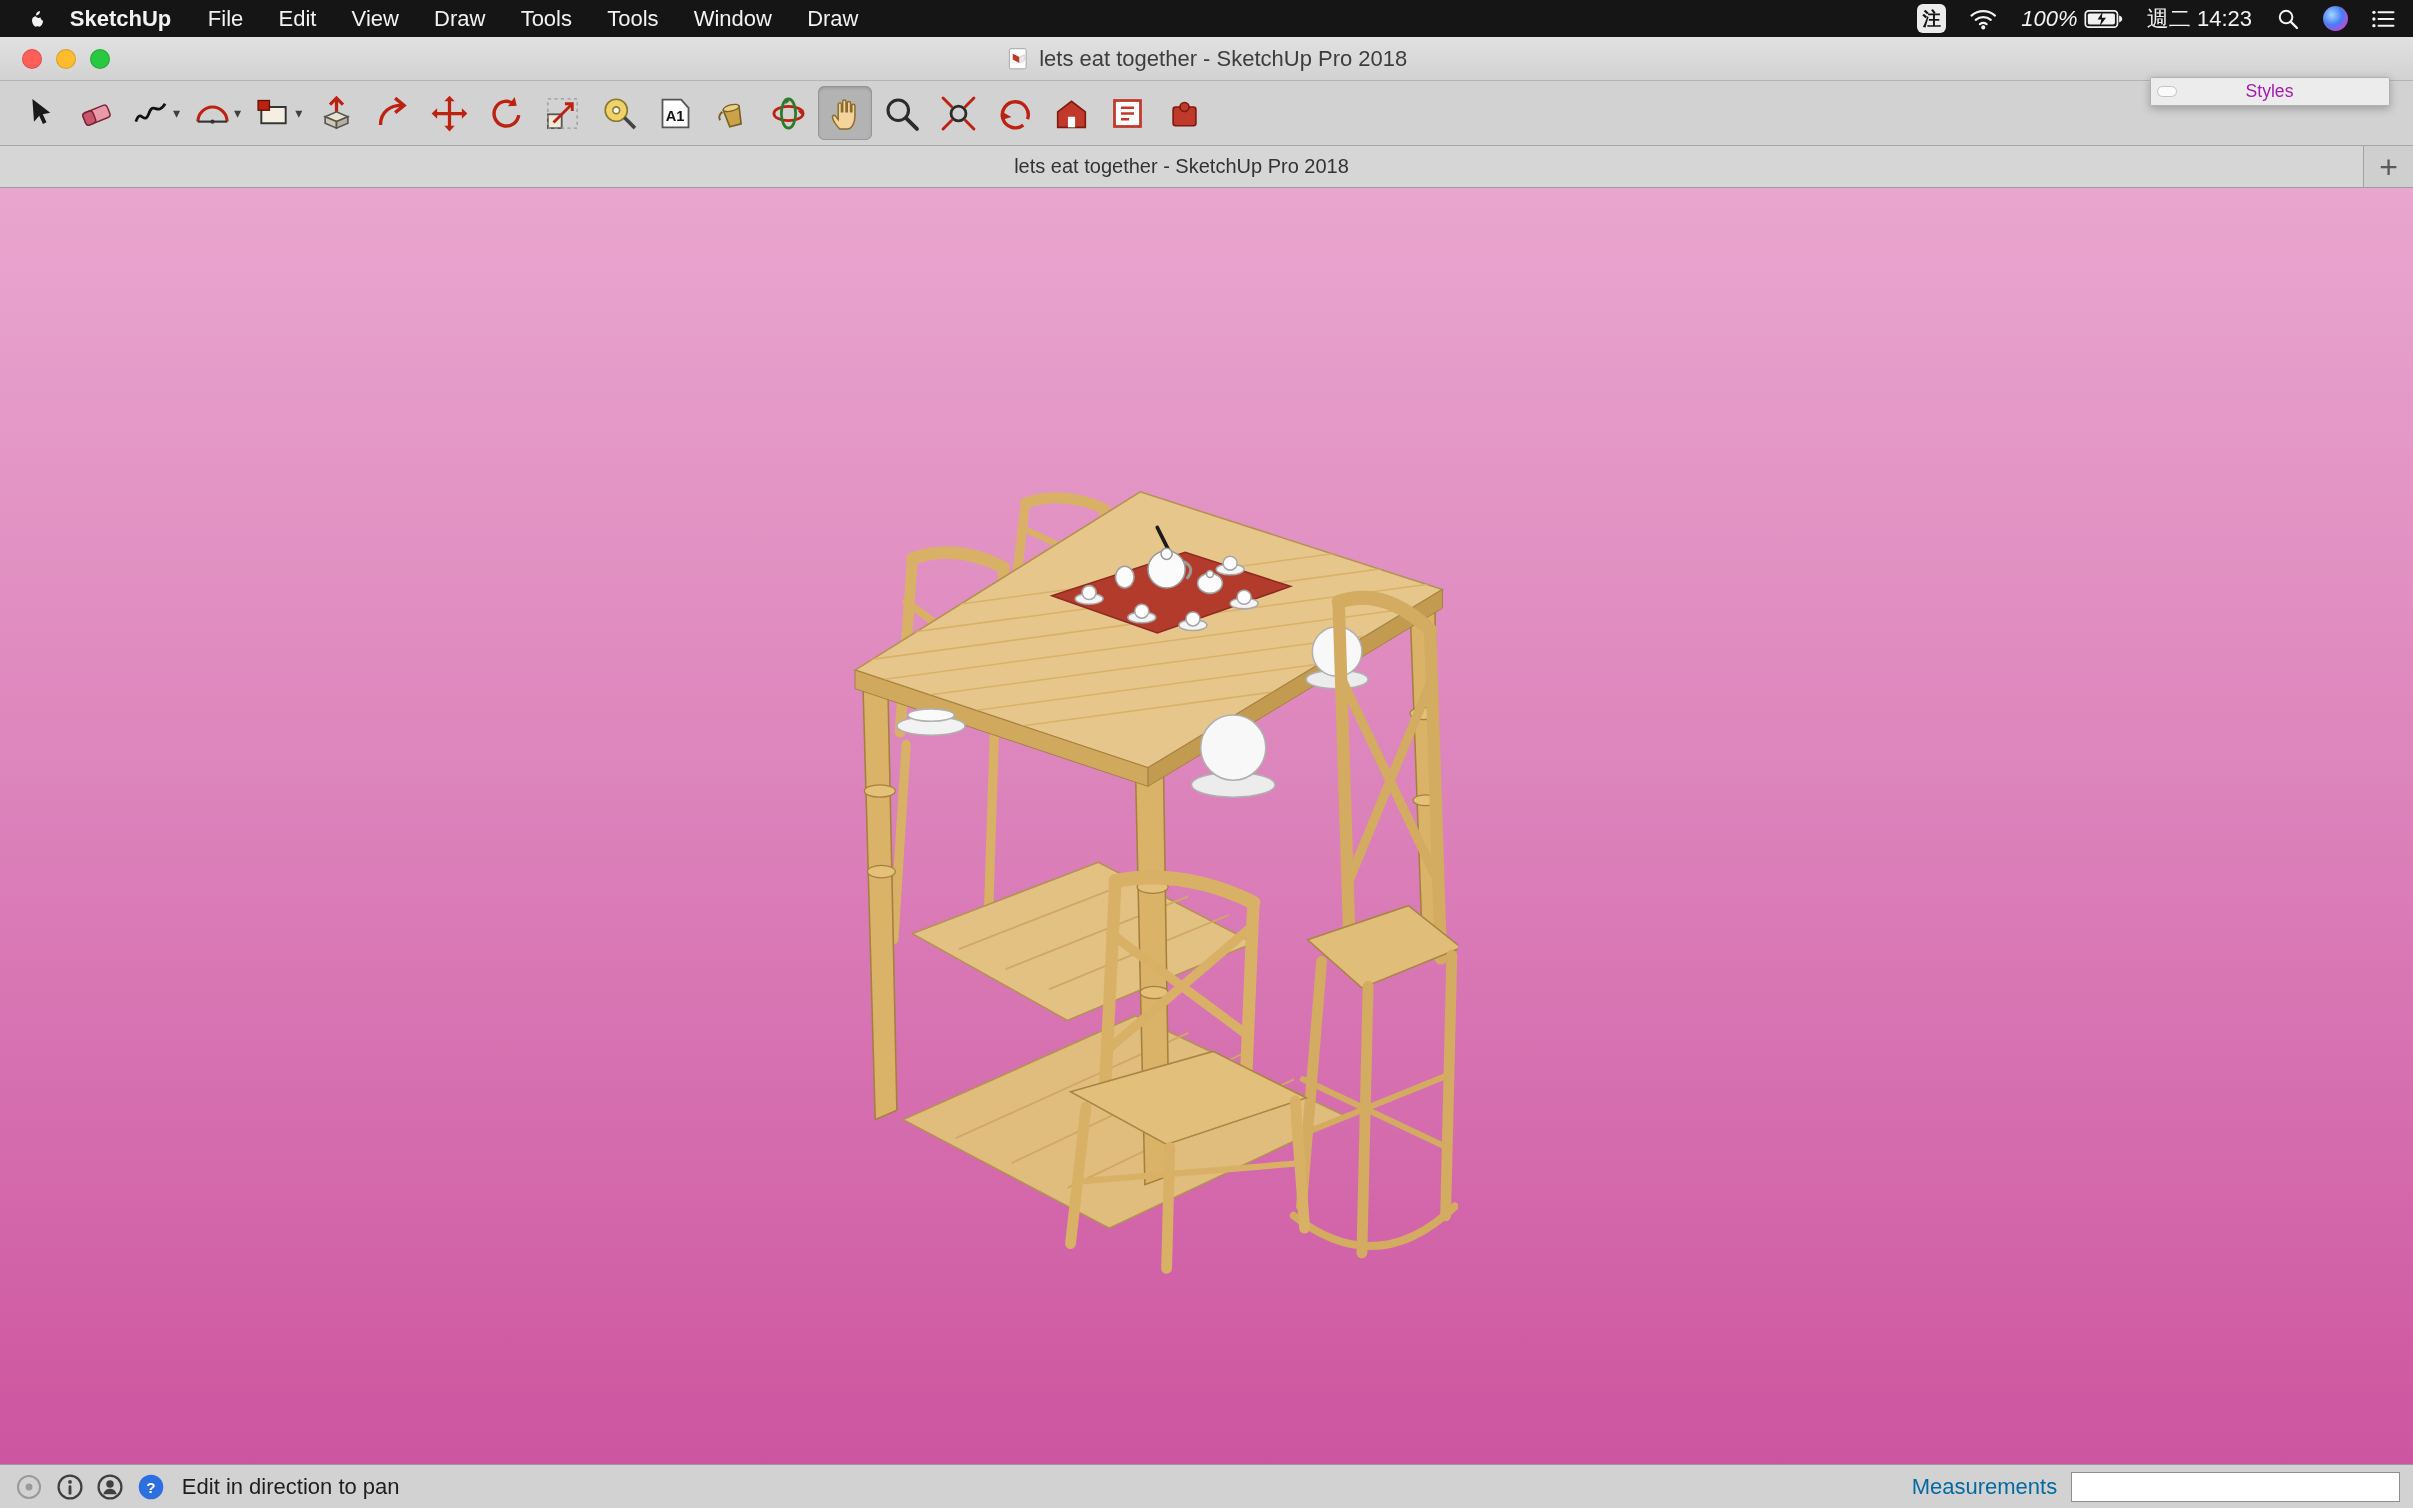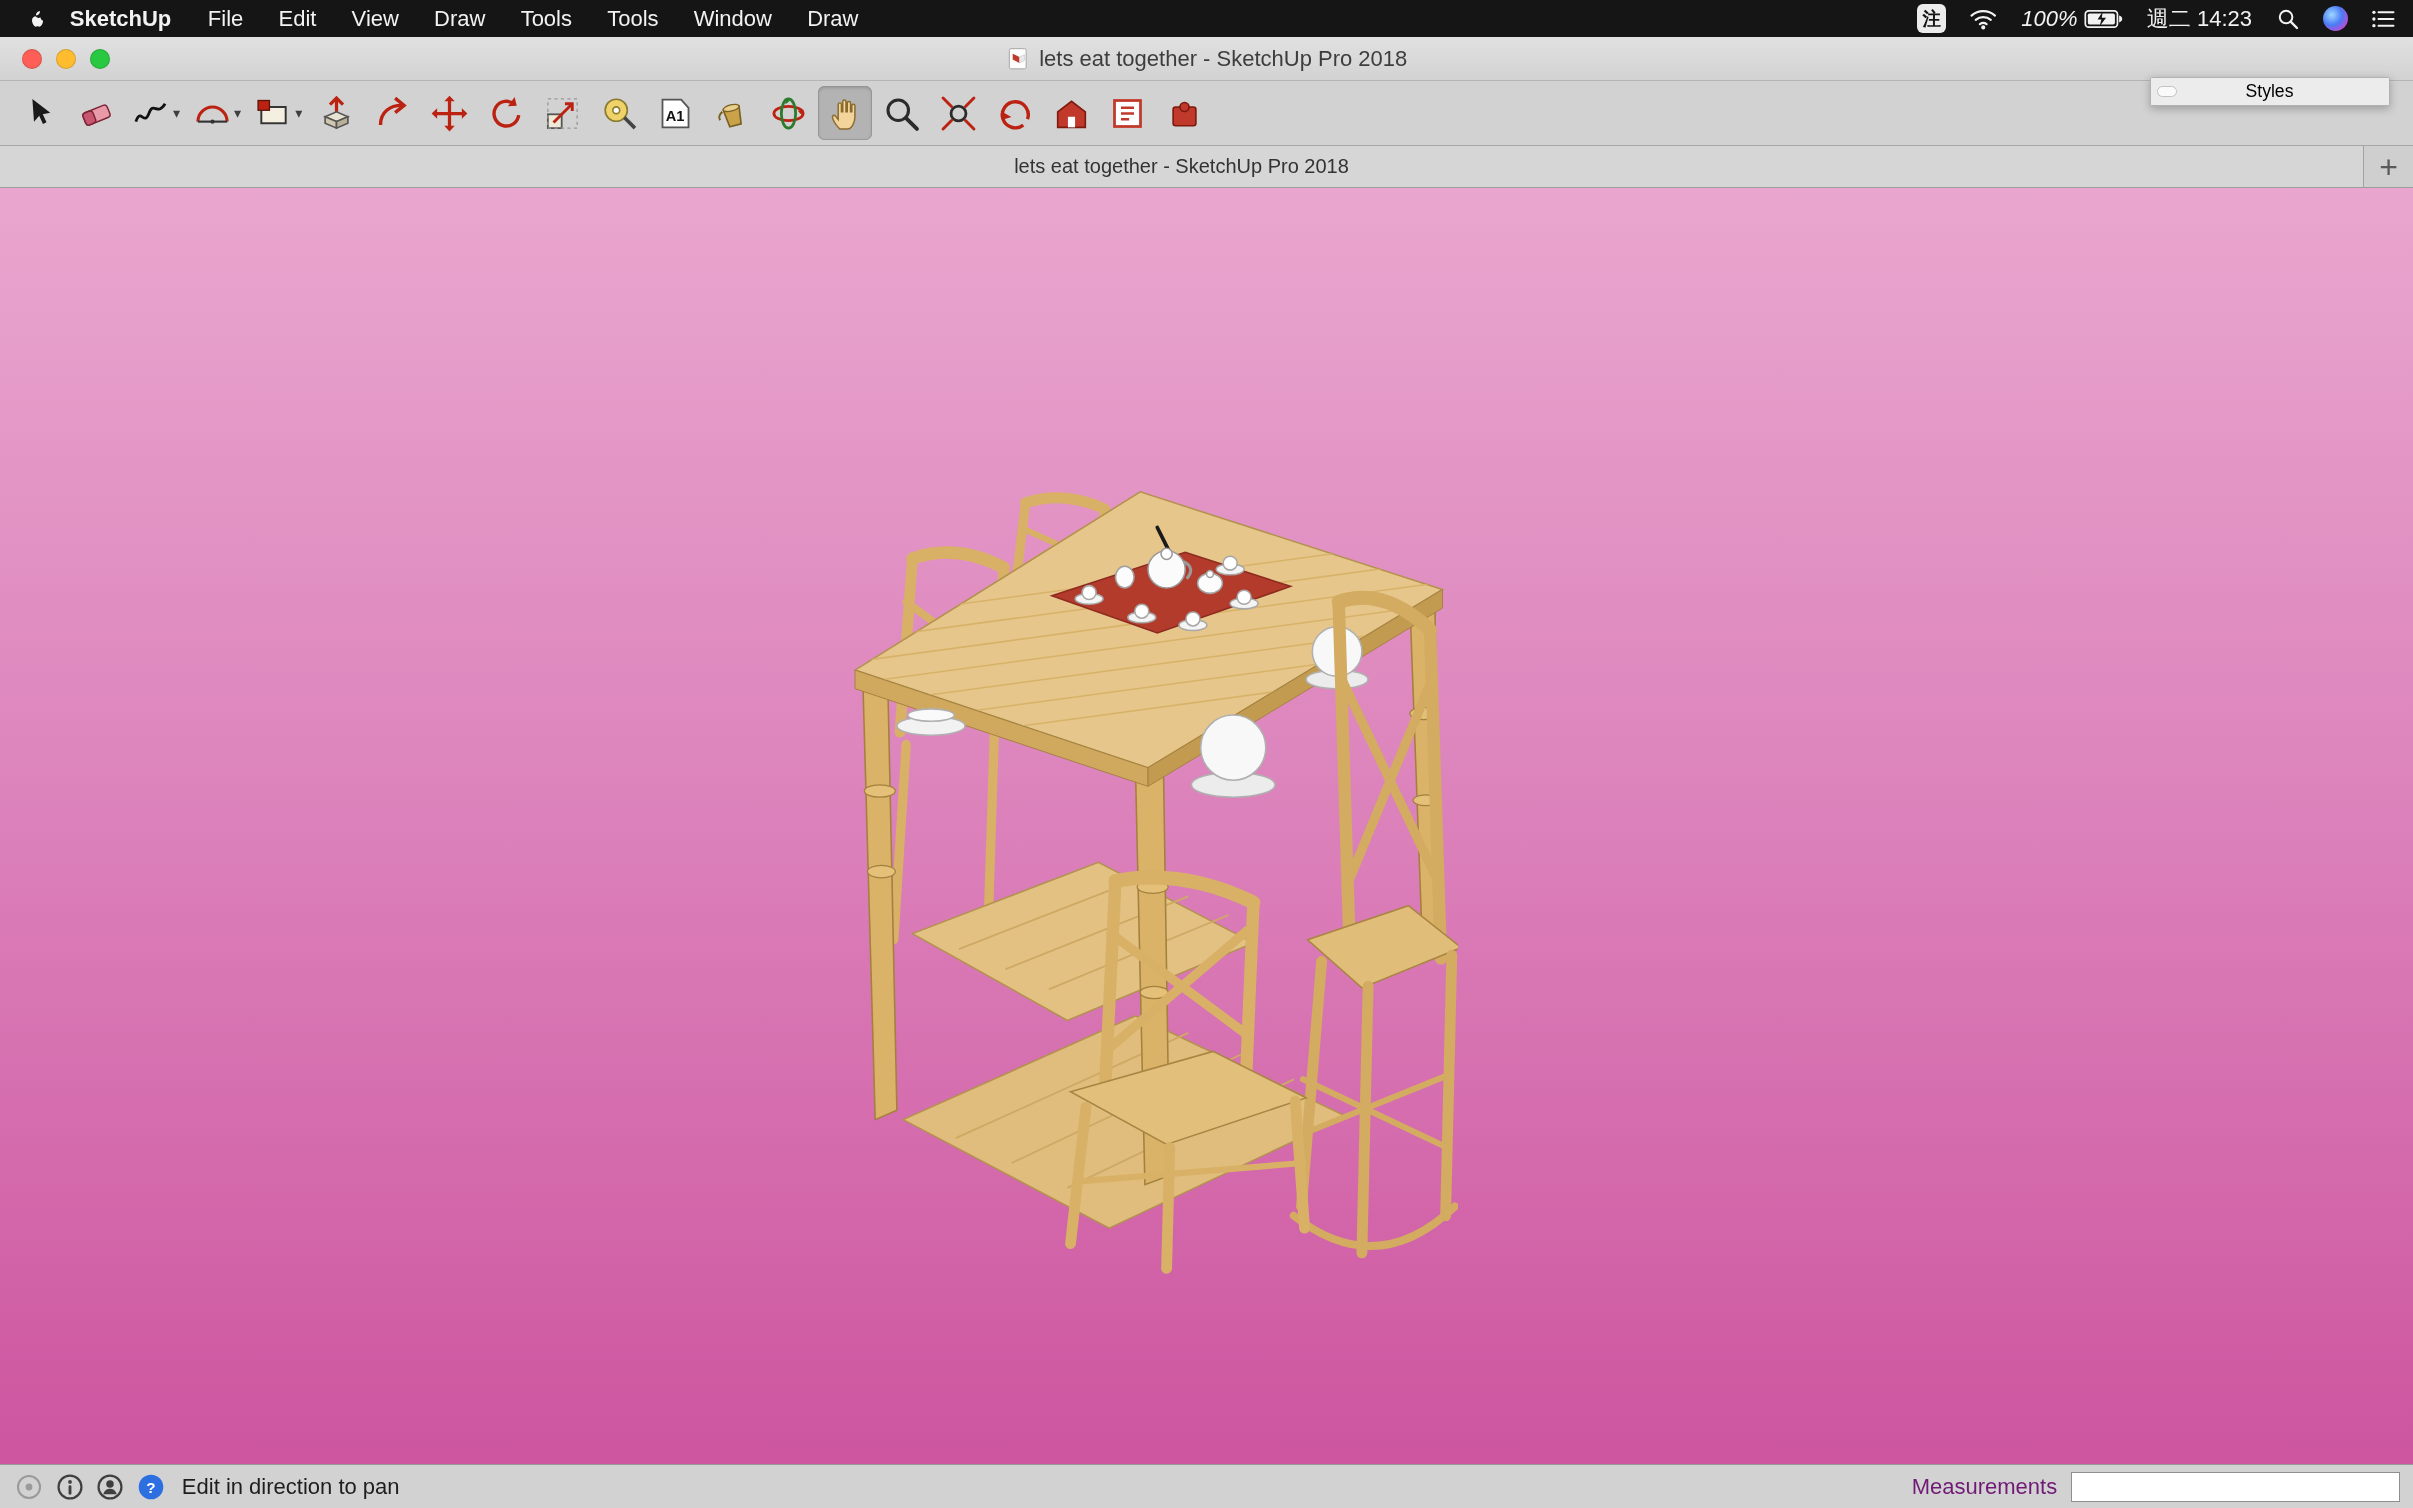--- a/index.html
+++ b/index.html
@@ -36,21 +36,21 @@
   .light.close{background:#ff5f57;}
   .light.min{background:#febc2e;}
   .light.max{background:#28c840;}
   .title-center{position:absolute;left:0;right:0;display:flex;align-items:center;justify-content:center;
     gap:10px;font-size:22px;color:#3d3d3d;}
   .doc-icon svg{width:23.5px;height:23.5px;display:block;}
 
   
   .styles-popup{position:absolute;top:40px;right:23.5px;width:240px;height:28.5px;
     background:#ececec;border:0.8px solid #b2b2b2;border-radius:1.7px;z-index:50;
-    display:flex;align-items:center;justify-content:center;font-size:17.6px;color:#000000;
+    display:flex;align-items:center;justify-content:center;font-size:17.6px;color:#a21caf;
     box-shadow:0 2.5px 8.4px rgba(0,0,0,.25);}
   .styles-knob{position:absolute;left:6.7px;top:7.5px;width:20px;height:11.7px;border-radius:6.7px;
     background:#fafafa;border:0.8px solid #c2c2c2;}
 
   
   .toolbar{height:65px;background:#d2d2d2;display:flex;align-items:center;
     padding:0 13.4px;border-bottom:0.8px solid #a6a6a6;flex:0 0 auto;}
   .tool{height:54px;min-width:54px;padding:0 5px;display:flex;align-items:center;justify-content:center;
     border-radius:6.7px;margin-right:2.5px;}
   .tool svg{width:39px;height:39px;display:block;}
@@ -68,21 +68,21 @@
   .viewport{flex:1 1 auto;position:relative;overflow:hidden;
     background:linear-gradient(180deg,#e9a6ce 0%,#dd85bd 45%,#cd559f 100%);}
   .model{position:absolute;left:838px;top:293px;width:620px;height:868px;}
 
   
   .status-bar{height:44px;background:#d2d2d2;border-top:0.8px solid #9a9a9a;
     display:flex;align-items:center;padding:0 8.4px;font-size:22px;color:#1e1e1e;flex:0 0 auto;}
   .sb-icons{display:flex;gap:12.6px;align-items:center;margin:0 17px 0 6.7px;}
   .sb-icon{width:28px;height:28px;display:block;}
   .sb-spacer{flex:1;}
-  .meas-label{color:#701a75;margin-right:13.4px;}
+  .meas-label{color:#0369a1;margin-right:13.4px;}
   .meas-input{width:329px;height:30px;border:0.8px solid #8f8f8f;background:#fff;
     font-size:20px;padding:0 8.4px;margin-right:5px;outline:none;font-family:inherit;}
 </style>
 <title>lets eat together - SketchUp Pro 2018</title></head>
 <body>
 
 <div class="screen">
 
   <div class="menu-bar" style="background: rgb(21, 21, 21); justify-content: center;">
     <div class="apple-logo">

